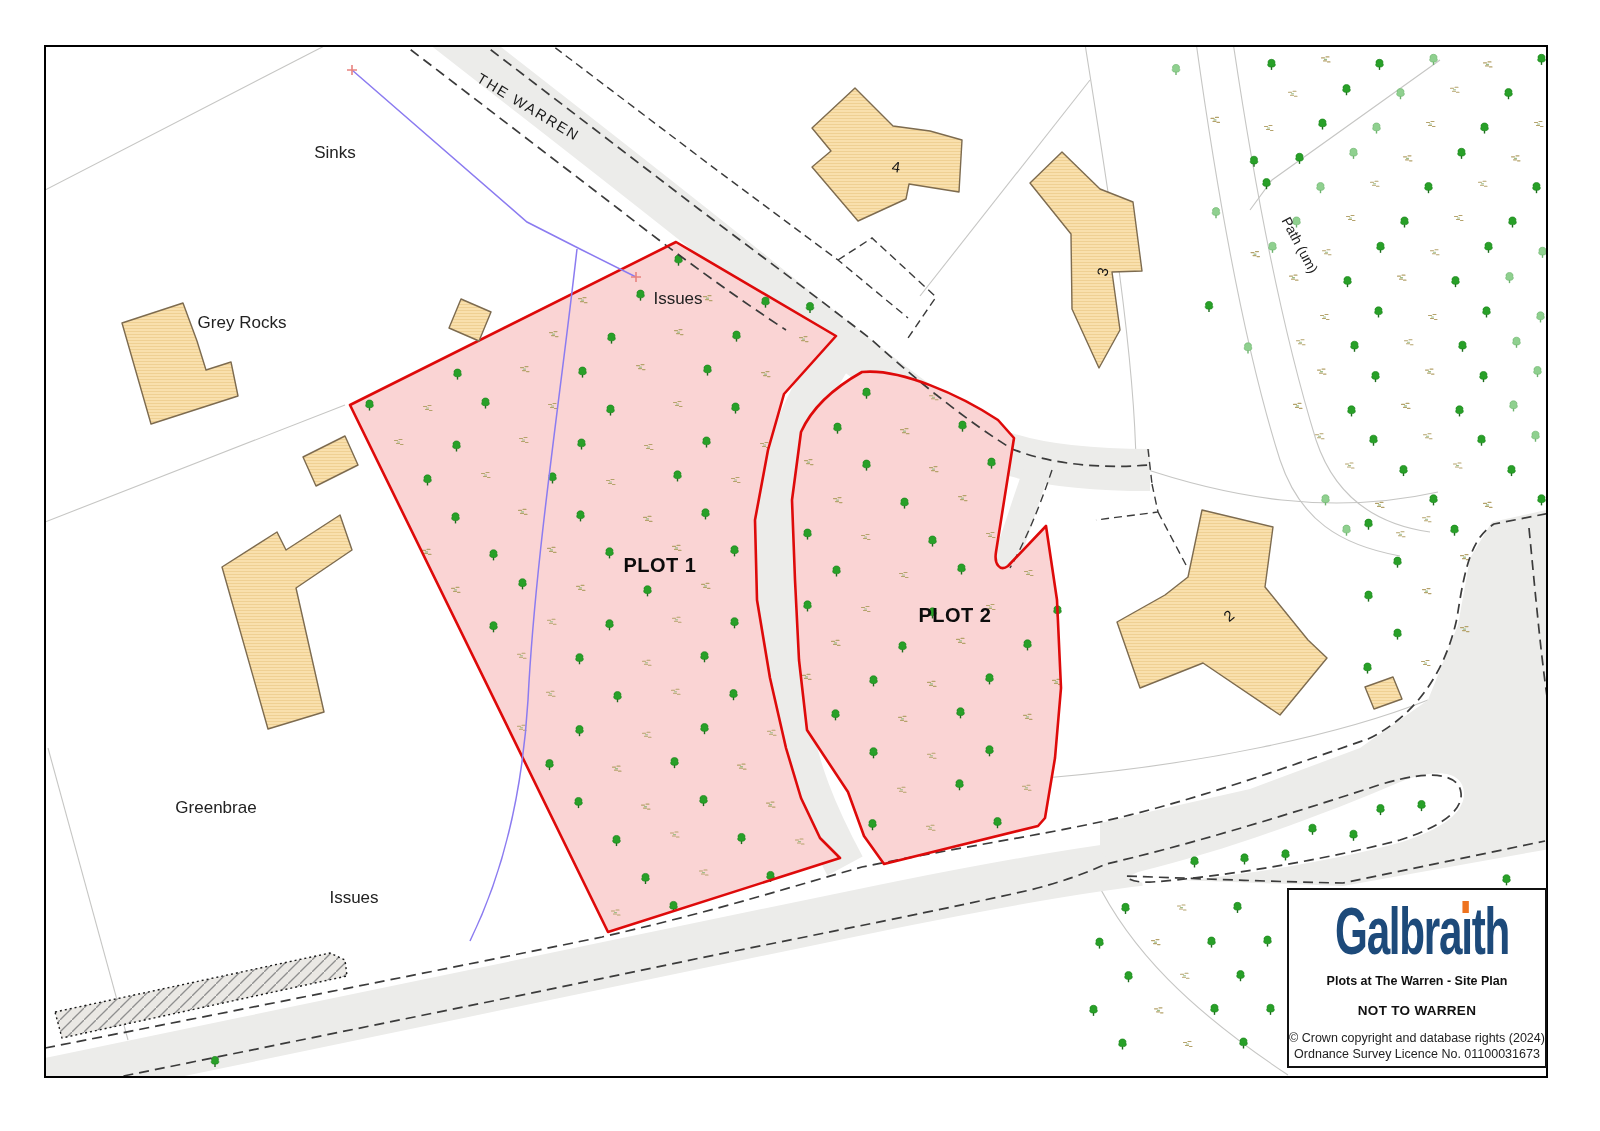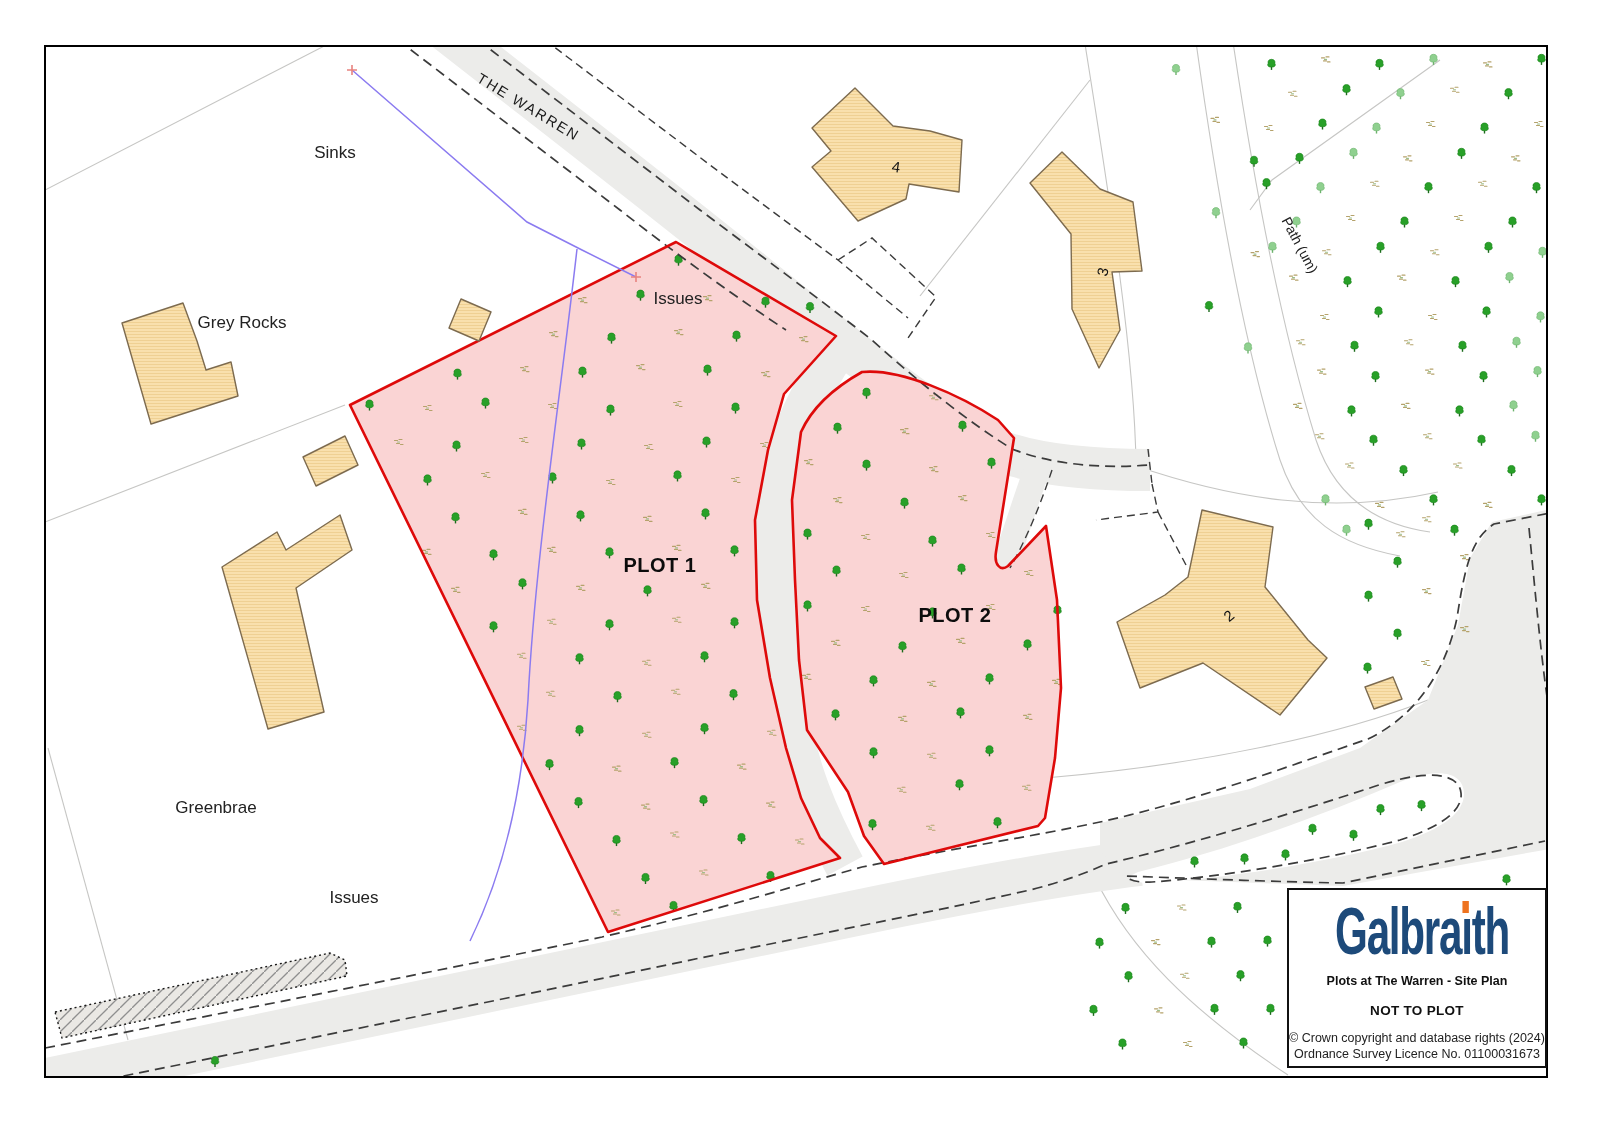--- a/index.html
+++ b/index.html
@@ -435,16 +435,16 @@
       <text class="lbl-num" x="1229" y="621" transform="rotate(-40 1229 616)">2</text>
     </g>
   </g>
 
   <rect class="frame" x="45" y="46" width="1502" height="1031"></rect>
 </svg>
 
 <div class="info-box">
   <div class="brand" style="color: rgb(29, 74, 122);"><span>Galbra</span><span class="logo-i">ı<span class="logo-dot" style="background: rgb(238, 115, 32);"></span></span><span>th</span></div>
   <div class="ib-title">Plots at The Warren - Site Plan</div>
-  <div class="ib-scale">NOT TO PLOT</div>
+  <div class="ib-scale">NOT TO WARREN</div>
   <div class="ib-copy first">© Crown copyright and database rights (2024)</div>
   <div class="ib-copy">Ordnance Survey Licence No. 01100031673</div>
 </div>
 
 </body></html>

